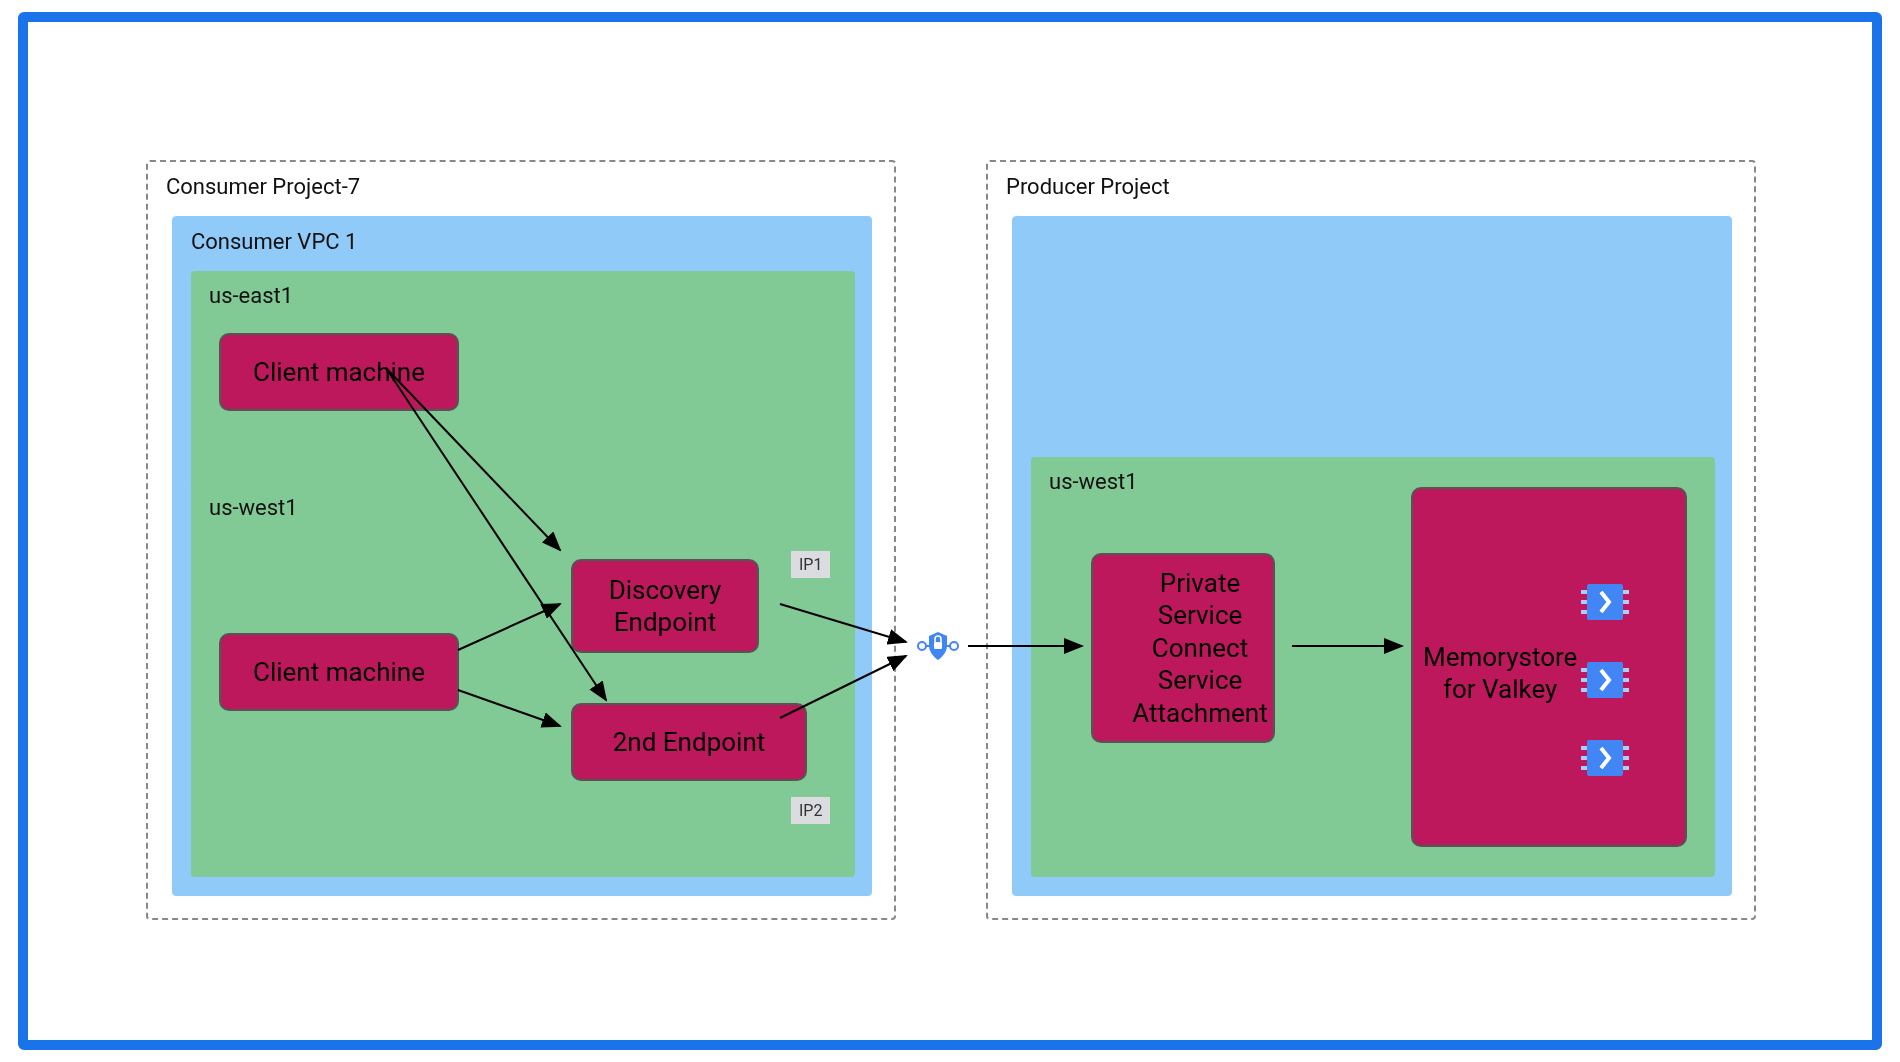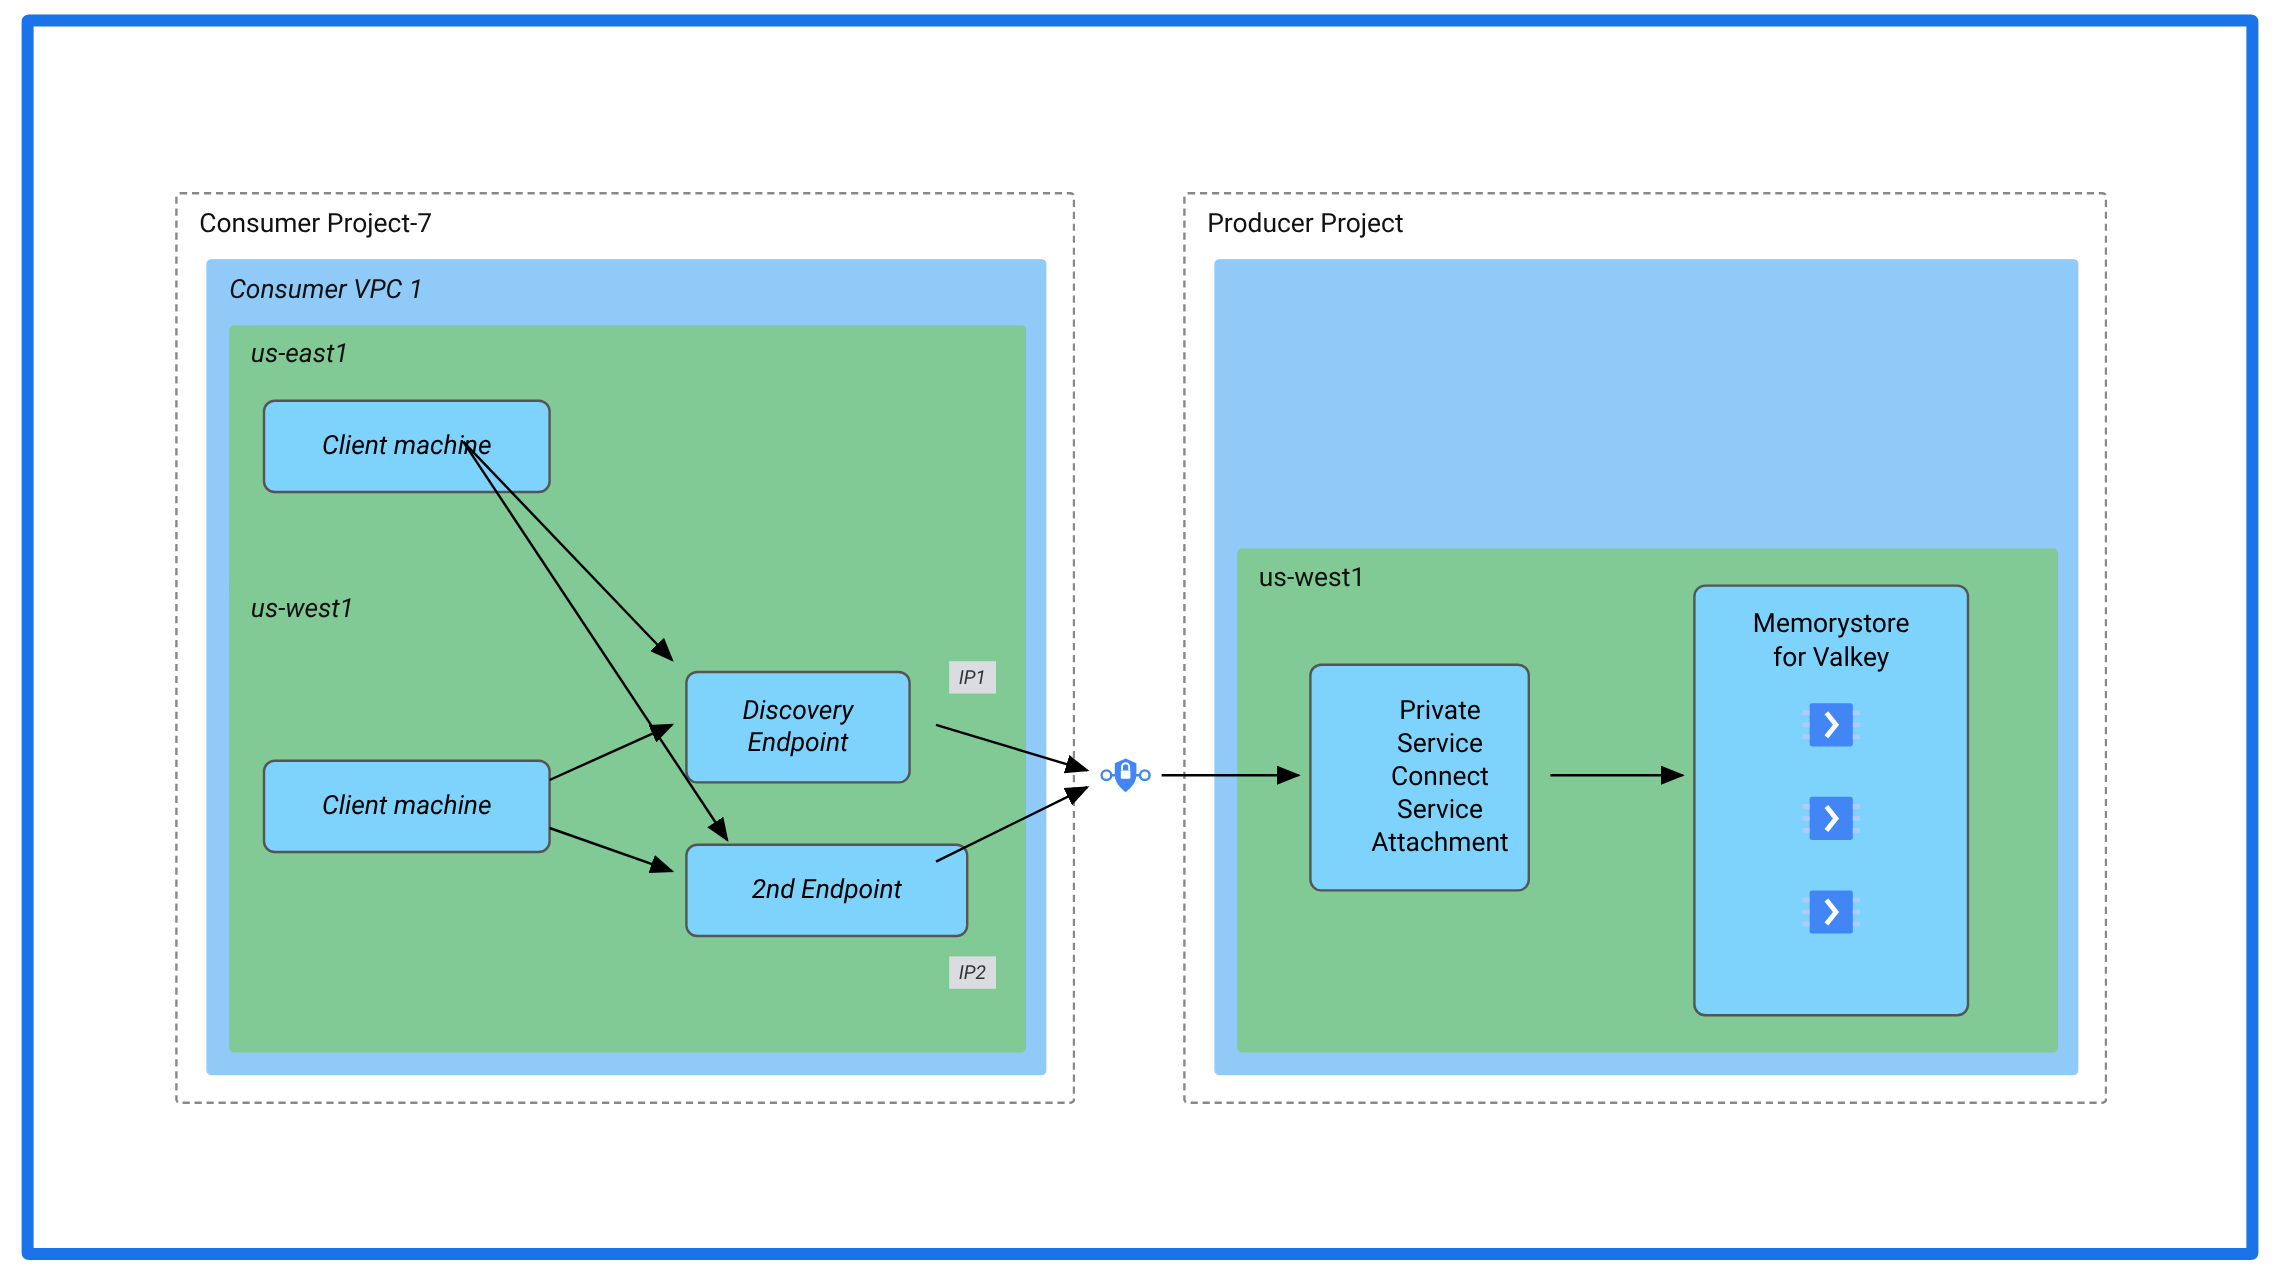--- a/index.html
+++ b/index.html
@@ -56,28 +56,28 @@
     border: 1px solid #90caf9;
     border-radius: 4px;
   }
   .region {
     position: absolute;
     background: #81c995;
     border-radius: 4px;
   }
   .whitebox {
     position: absolute;
-    background: #7dd3fc;
+    background: #be185d;
     border: 2px solid #555;
     border-radius: 10px;
     display: flex;
     align-items: center;
     justify-content: center;
     text-align: center;
-    font-size: 22px;
+    font-size: 26px;
     padding: 6px 10px;
     line-height: 1.25;
   }
   .ip-tag {
     position: absolute;
     background: #dadce0;
     font-size: 16px;
     padding: 4px 8px;
     color: #333;
   }
@@ -110,21 +110,21 @@
   <div class="header">
     <span class="logo-google">Google</span>
     <span class="logo-cloud">Cloud</span>
   </div>
 
   <div class="inner-white">
 
     <div class="project" style="left:100px; top:90px; width:750px; height:760px;">
       <div class="project-label">Consumer Project-7</div>
 
-      <div class="vpc" style="left:24px; top:54px; width:700px; height:680px;font-style:italic;">
+      <div class="vpc" style="left:24px; top:54px; width:700px; height:680px;">
         <div class="vpc-label">Consumer VPC 1</div>
 
         <div class="region" style="left:18px; top:54px; width:664px; height:228px;">
           <div class="region-label">us-east1</div>
           <div class="whitebox" style="left:28px; top:62px; width:240px; height:78px;">
             <span>Client machine</span>
           </div>
         </div>
 
         <div class="region" style="left:18px; top:266px; width:664px; height:394px;">
@@ -154,21 +154,21 @@
           <div class="region-label">us-west1</div>
 
           <div class="whitebox" style="left:60px; top:96px; width:184px; height:190px; white-space:pre-line;padding-left:44px;">
             <span>Private
 Service
 Connect
 Service
 Attachment</span>
           </div>
 
-          <div class="whitebox" style="left:380px; top:30px; width:230px; height:360px; flex-direction:column; justify-content:flex-start; padding-top:18px;">
+          <div class="whitebox" style="left:380px; top:30px; width:276px; height:360px; flex-direction:row; justify-content:flex-start; padding-top:18px;">
             <span style="white-space:pre-line;">Memorystore
 for Valkey</span>
             <div class="valkey-stack">
               <svg class="valkey-chip" viewBox="0 0 56 56">
                 <rect x="10" y="10" width="36" height="36" fill="#4285f4" rx="2"></rect>
                 <rect x="4" y="16" width="6" height="4" fill="#aecbfa"></rect>
                   <rect x="4" y="26" width="6" height="4" fill="#aecbfa"></rect>
                   <rect x="4" y="36" width="6" height="4" fill="#aecbfa"></rect>
                 <rect x="46" y="16" width="6" height="4" fill="#aecbfa"></rect>
                   <rect x="46" y="26" width="6" height="4" fill="#aecbfa"></rect>

